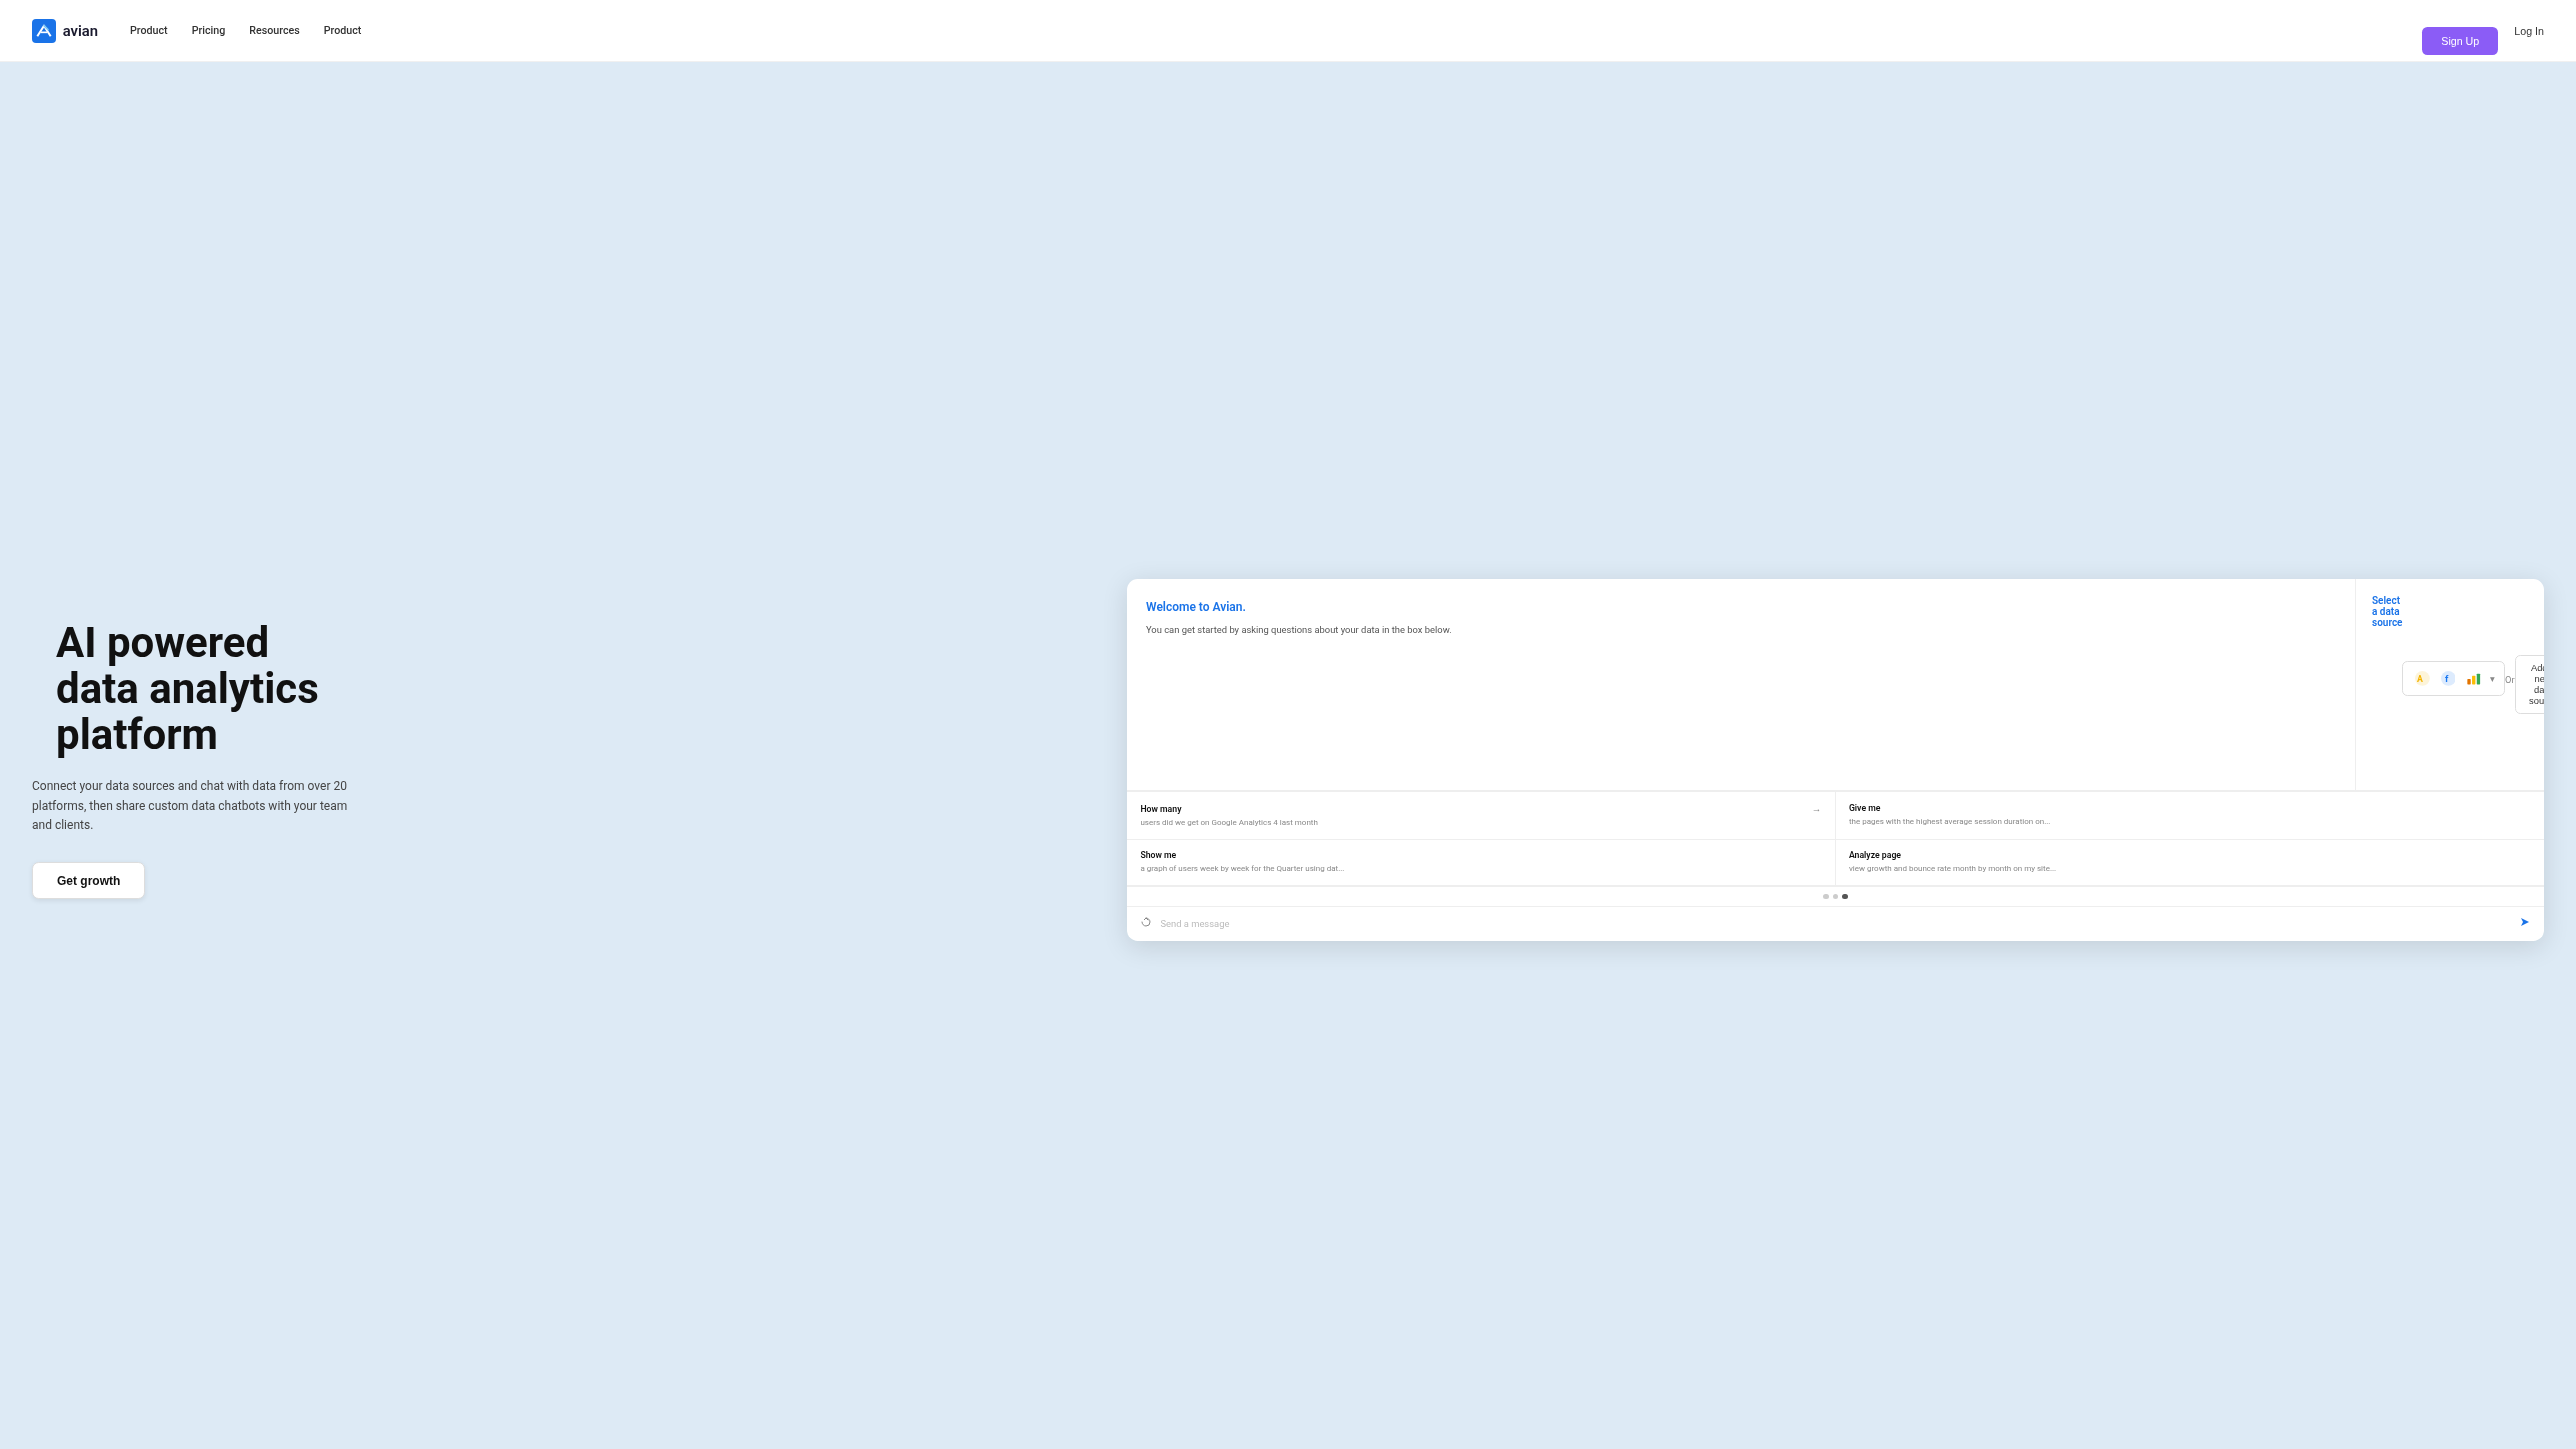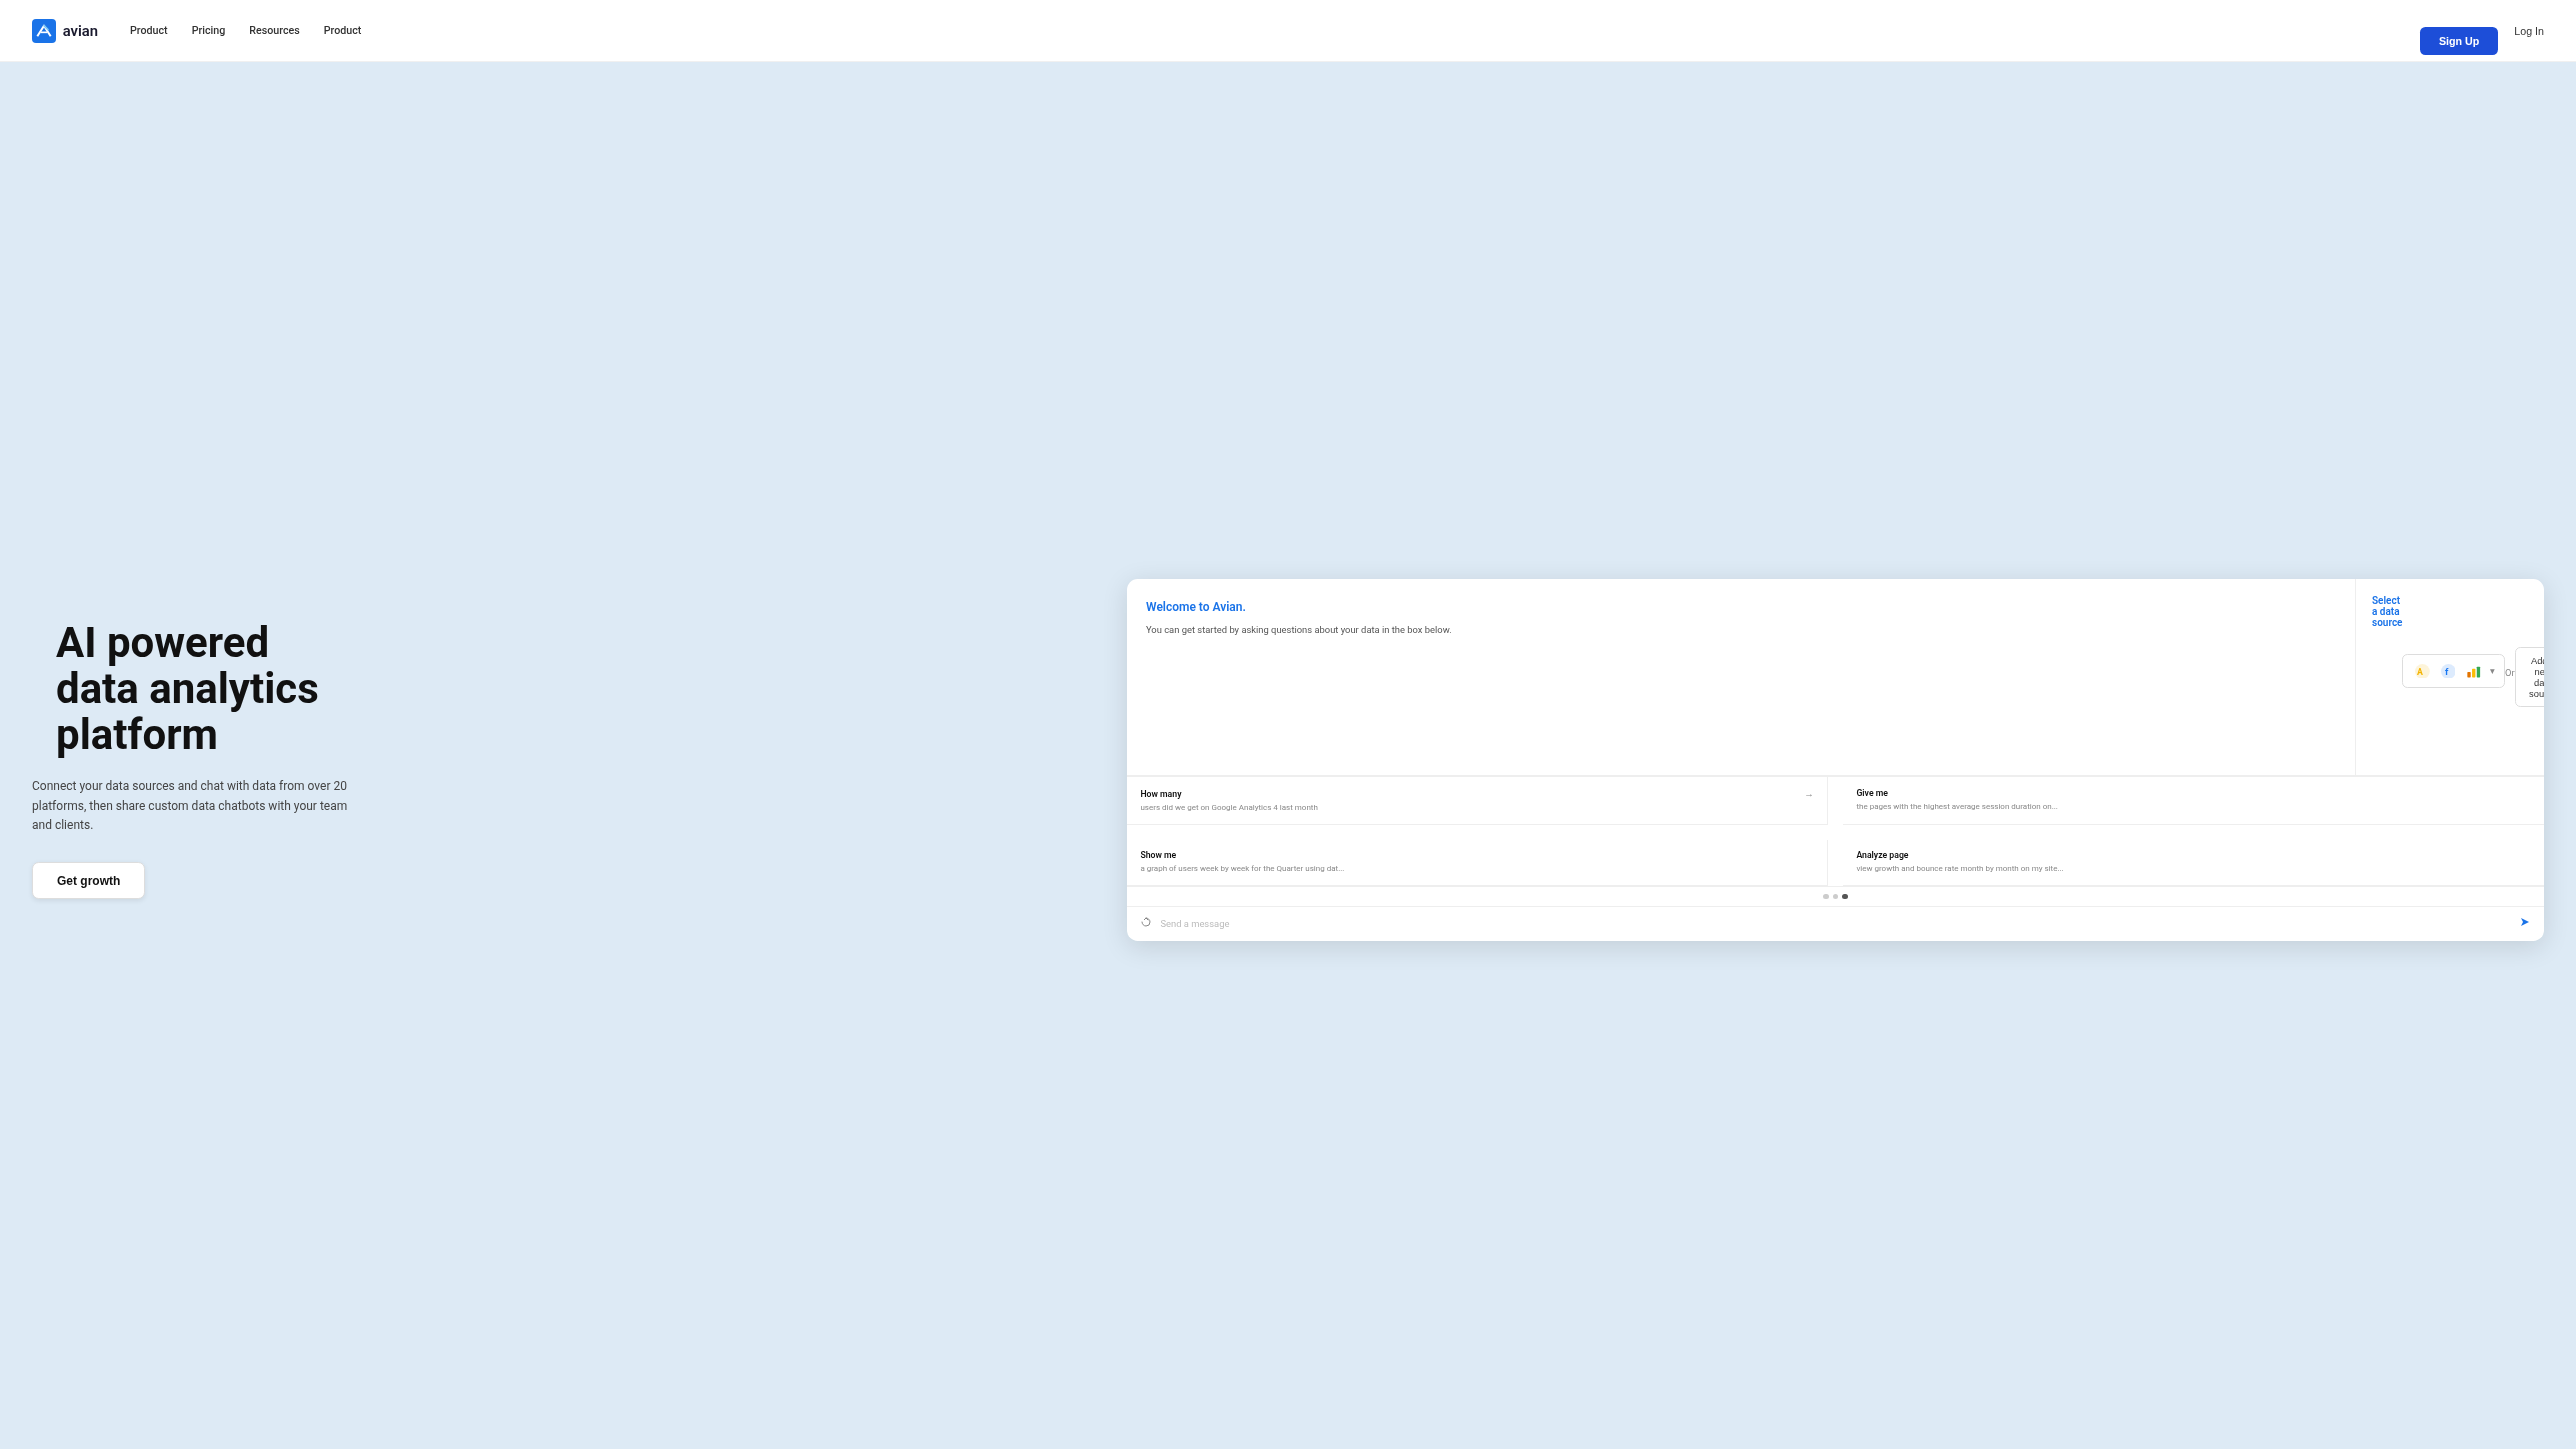--- a/index.html
+++ b/index.html
@@ -66,27 +66,27 @@
       font-weight: 500;
     }
 
     .nav-right {
       display: flex;
       align-items: center;
       gap: 16px;
     }
 
     .btn-signup {
-      background: #1d4ed8;
+      background: #8b5cf6;
       color: #fff;
       border: none;
       padding: 8px 19px;
       border-radius: 5.4px;
       font-size: 10.7px;
-      font-weight: 700;
+      font-weight: 400;
       cursor: pointer;
       margin-top: 20px;
     }
 
     .btn-login {
       background: none;
       border: none;
       font-size: 10.7px;
       font-weight: 500;
       color: #333;
@@ -232,21 +232,21 @@
       border-radius: 5.4px;
       font-size: 9.4px;
       color: #333;
       cursor: pointer;
     }
 
     
     .suggestions-grid {
       display: grid;
       grid-template-columns: 1fr 1fr;
-      gap: 15px;
+      gap: 0;
       border-top: 0.7px solid #eee;
     }
 
     .suggestion-card {
       padding: 10.7px 13.4px;
       border-right: 0.7px solid #eee;
       border-bottom: 0.7px solid #eee;
       cursor: pointer;
     }
 

